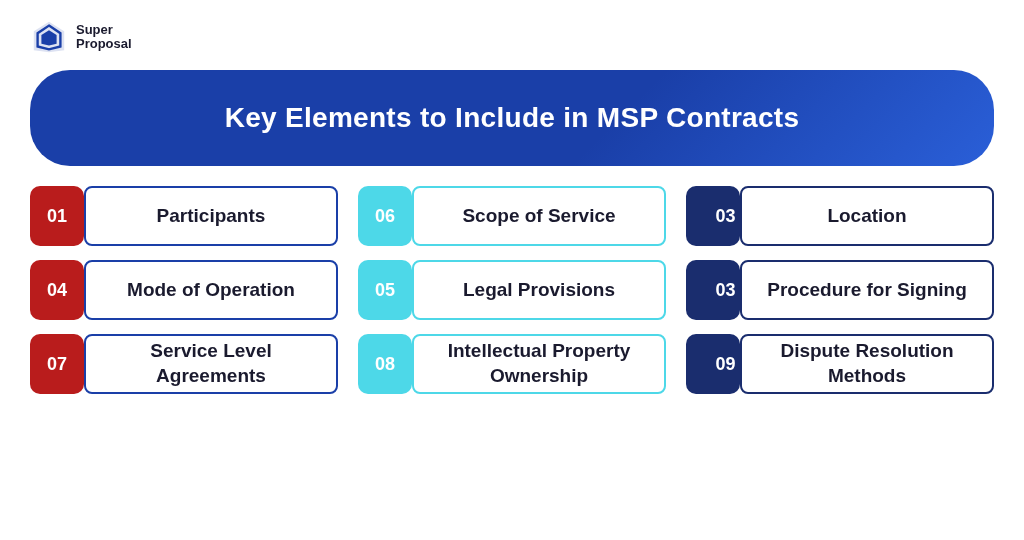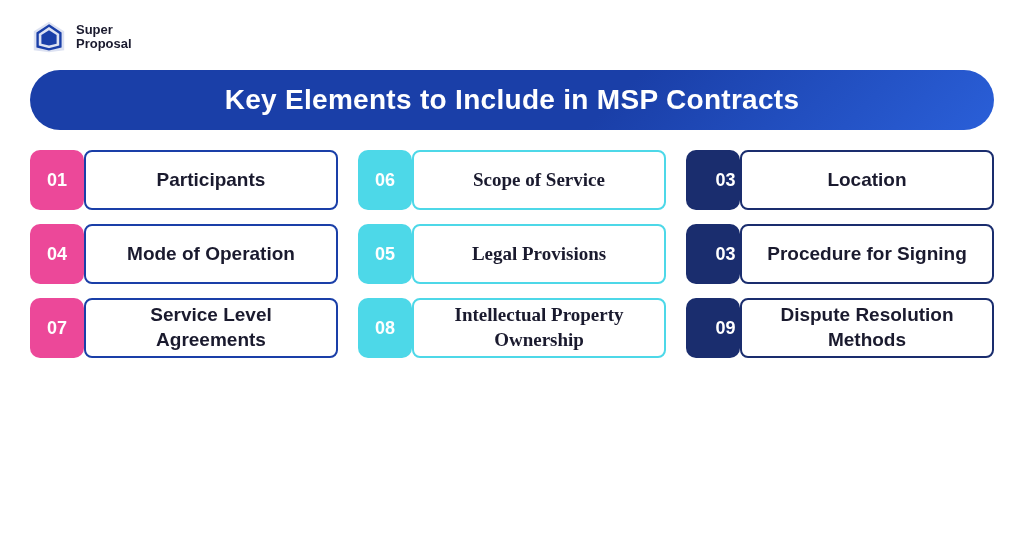--- a/index.html
+++ b/index.html
@@ -46,21 +46,21 @@
     .logo-text span {
       font-size: 13px;
       font-weight: 700;
       color: #1a1a2e;
     }
 
     
     .title-banner {
       background: linear-gradient(135deg, #1a3fa8 0%, #1a3fa8 60%, #2a5fd8 100%);
       border-radius: 40px;
-      padding: 14px 30px;
+      padding: 32px 30px;
       text-align: center;
       margin-bottom: 20px;
     }
 
     .title-banner h1 {
       color: #ffffff;
       font-size: 28px;
       font-weight: 900;
       letter-spacing: 0.3px;
     }
@@ -85,21 +85,21 @@
       display: flex;
       align-items: center;
       justify-content: center;
       font-size: 18px;
       font-weight: 900;
       color: #ffffff;
       flex-shrink: 0;
     }
 
     .card-number.dark-blue {
-      background: #ec4899;
+      background: #b91c1c;
     }
 
     .card-number.cyan {
       background: #4dd8e8;
       color: #ffffff;
     }
 
     .card-number.deep-navy {
       background: #1a2d6e;
       padding-left: 25px;
@@ -119,21 +119,20 @@
 
     .card-label span {
       font-size: 19px;
       font-weight: 800;
       color: #1a1a2e;
       line-height: 1.3;
     }
 
     .card-label.cyan-border {
       border-color: #4dd8e8;
-      font-family: Liberation Serif, serif;
     }
 
     .card-label.deep-border {
       border-color: #1a2d6e;
     }
   </style>
 </head>
 <body>
 
 <div class="page">

